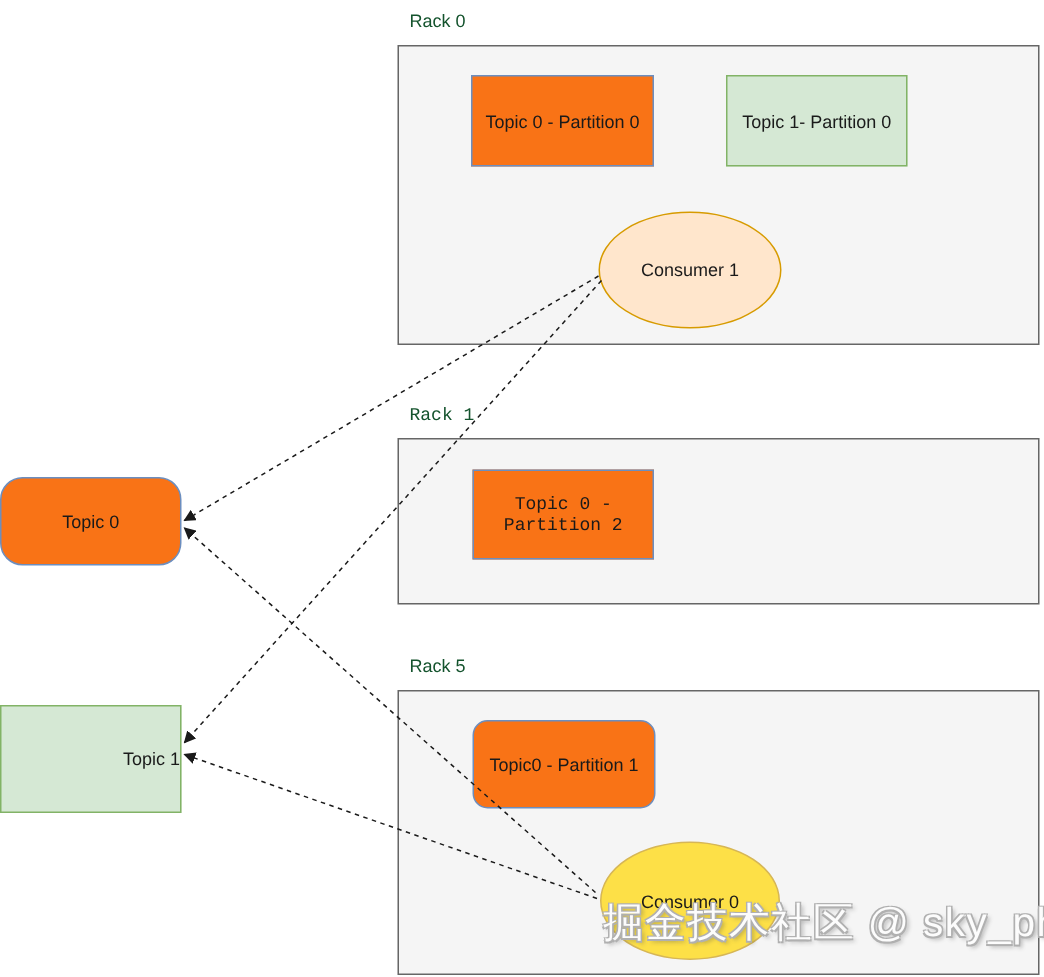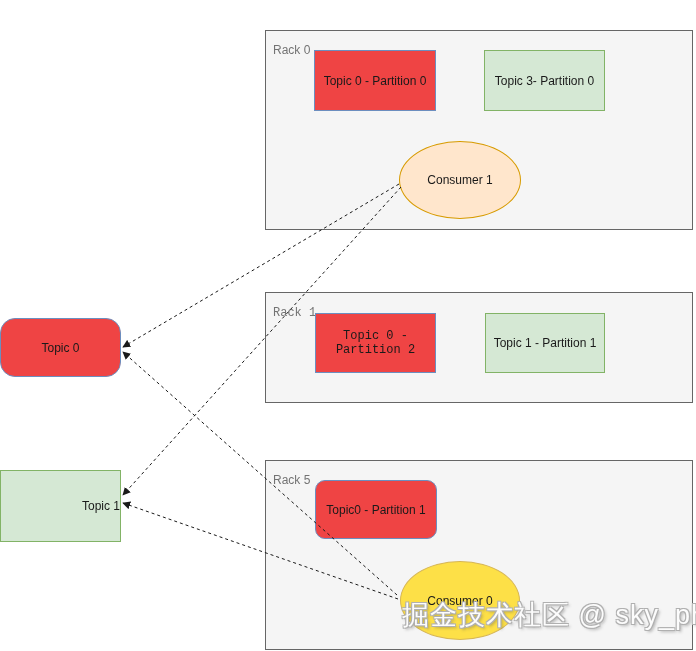--- a/index.html
+++ b/index.html
@@ -15,36 +15,35 @@
     overflow: hidden;
   }
   .rack {
     position: absolute;
     background: #f5f5f5;
     border: 1px solid #666666;
   }
   .rack-label {
     position: absolute;
     font-size: 12px;
-    color: #737373;
+    color: #14532d;
     white-space: nowrap;
     z-index: 2;
-    margin-top: 36px;
   }
   .shape {
     position: absolute;
     display: flex;
     align-items: center;
     justify-content: center;
     text-align: center;
     font-size: 12px;
     color: #1a1a1a;
     z-index: 3;
   }
-  .box-blue  { background: #ef4444; border: 1px solid #6c8ebf; }
+  .box-blue  { background: #f97316; border: 1px solid #6c8ebf; }
   .box-green { background: #d5e8d4; border: 1px solid #82b366; }
   .ellipse   { border-radius: 50%; }
   .ellipse-orange { background: #ffe6cc; border: 1px solid #d79b00; text-align: right; }
   .ellipse-yellow { background: #fde047; border: 1px solid #d6b656; }
 
   
   #topic0-box { left: 0px;  top: 318px; width: 121px; height: 59px; border-radius: 15px; }
   #topic1-box { left: 0px;  top: 470px; width: 121px; height: 72px; justify-content: flex-end; }
 
   
@@ -111,31 +110,28 @@
     <span>Topic 0</span>
   </div>
   <div class="shape box-green" id="topic1-box">
     <span>Topic 1</span>
   </div>
 
   <div class="shape box-blue" id="r0-part-blue">
     <span>Topic 0 - Partition 0</span>
   </div>
   <div class="shape box-green" id="r0-part-green">
-    <span>Topic 3- Partition 0</span>
+    <span>Topic 1- Partition 0</span>
   </div>
   <div class="shape ellipse ellipse-orange" id="consumer1">
     <span>Consumer 1</span>
   </div>
 
   <div class="shape box-blue" id="r1-part-blue">
     <span>Topic 0 - Partition 2</span>
-  </div>
-  <div class="shape box-green" id="r1-part-green">
-    <span>Topic 1 - Partition 1</span>
   </div>
 
   <div class="shape box-blue" id="r2-part-blue">
     <span>Topic0 - Partition 1</span>
   </div>
   <div class="shape ellipse ellipse-yellow" id="consumer0">
     <span>Consumer 0</span>
   </div>
 
   <svg class="overlay" viewBox="0 0 696 651" xmlns="http://www.w3.org/2000/svg">

